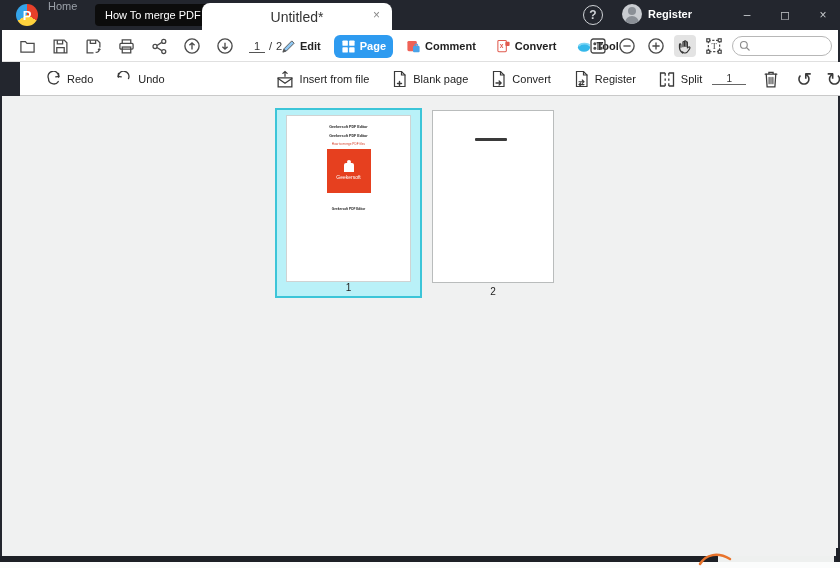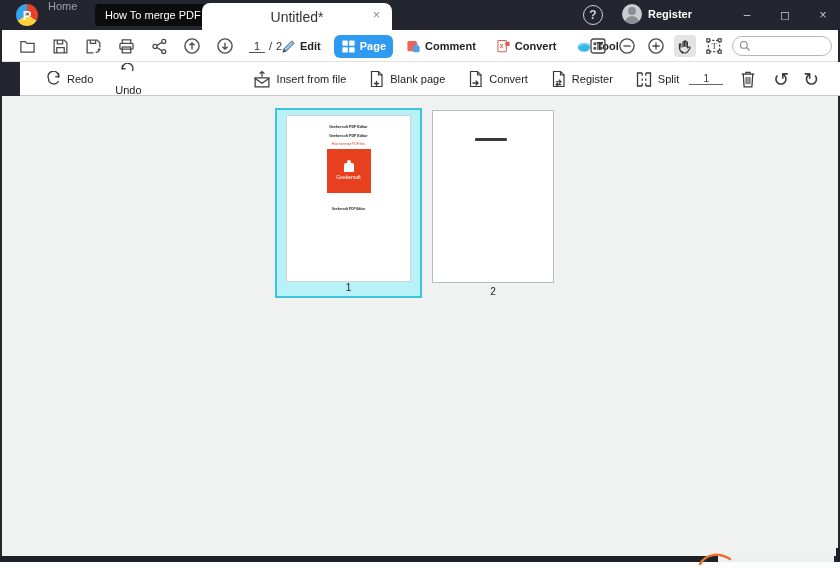--- a/index.html
+++ b/index.html
@@ -45,21 +45,21 @@
   .tb1-right { position:absolute; right:6px; top:0; height:32px; display:flex; align-items:center; gap:7px; }
   .icon-btn.tool-active { background:#e3e3e3; }
   .searchbox { width:100px; height:20px; border:1px solid #b7b7b7; border-radius:10px; display:flex; align-items:center; padding:0 6px; gap:4px; }
   .searchbox input { border:none; outline:none; width:70px; font-size:10px; background:transparent; }
 
   
   .toolbar2 { position:absolute; left:20px; top:62px; width:836px; height:34px; background:#fff; border-bottom:1px solid #c9c9c9; }
   .act { display:flex; align-items:center; gap:5px; cursor:pointer; }
   .act span { font-size:11px; color:#222; }
   .tb2-row { position:absolute; left:24px; top:0; height:34px; display:flex; align-items:center; }
-  .gap-s { margin-right:22px; } .gap-l { margin-right:110px;flex-direction:column; }
+  .gap-s { margin-right:22px; } .gap-l { margin-right:110px; }
   .split-count { width:34px; border:none; border-bottom:1px solid #666; text-align:center; font-size:10px; color:#333; background:transparent; margin:0 14px 0 10px; font-family:"Liberation Sans",sans-serif; }
   .rot { font-size:19px; color:#3a3a3a; cursor:pointer; line-height:1; margin-left:14px; }
 
   
   .content { position:absolute; left:2px; top:96px; width:836px; height:460px; background:#f0f1f1; }
   .thumb-selected { position:absolute; left:273px; top:12px; width:147px; height:190px;
                     background:#b9f1f8; border:2px solid #3cc5d8; }
   .page1 { position:absolute; left:9px; top:5px; width:125px; height:167px; background:#fff; border:1px solid #cfd3d3; }
   .p1-line { text-align:center; font-size:4px; font-weight:bold; color:#222; letter-spacing:0; transform:scale(.9); }
   .p1-line1 { margin-top:8px; } .p1-line2 { margin-top:4px; }

